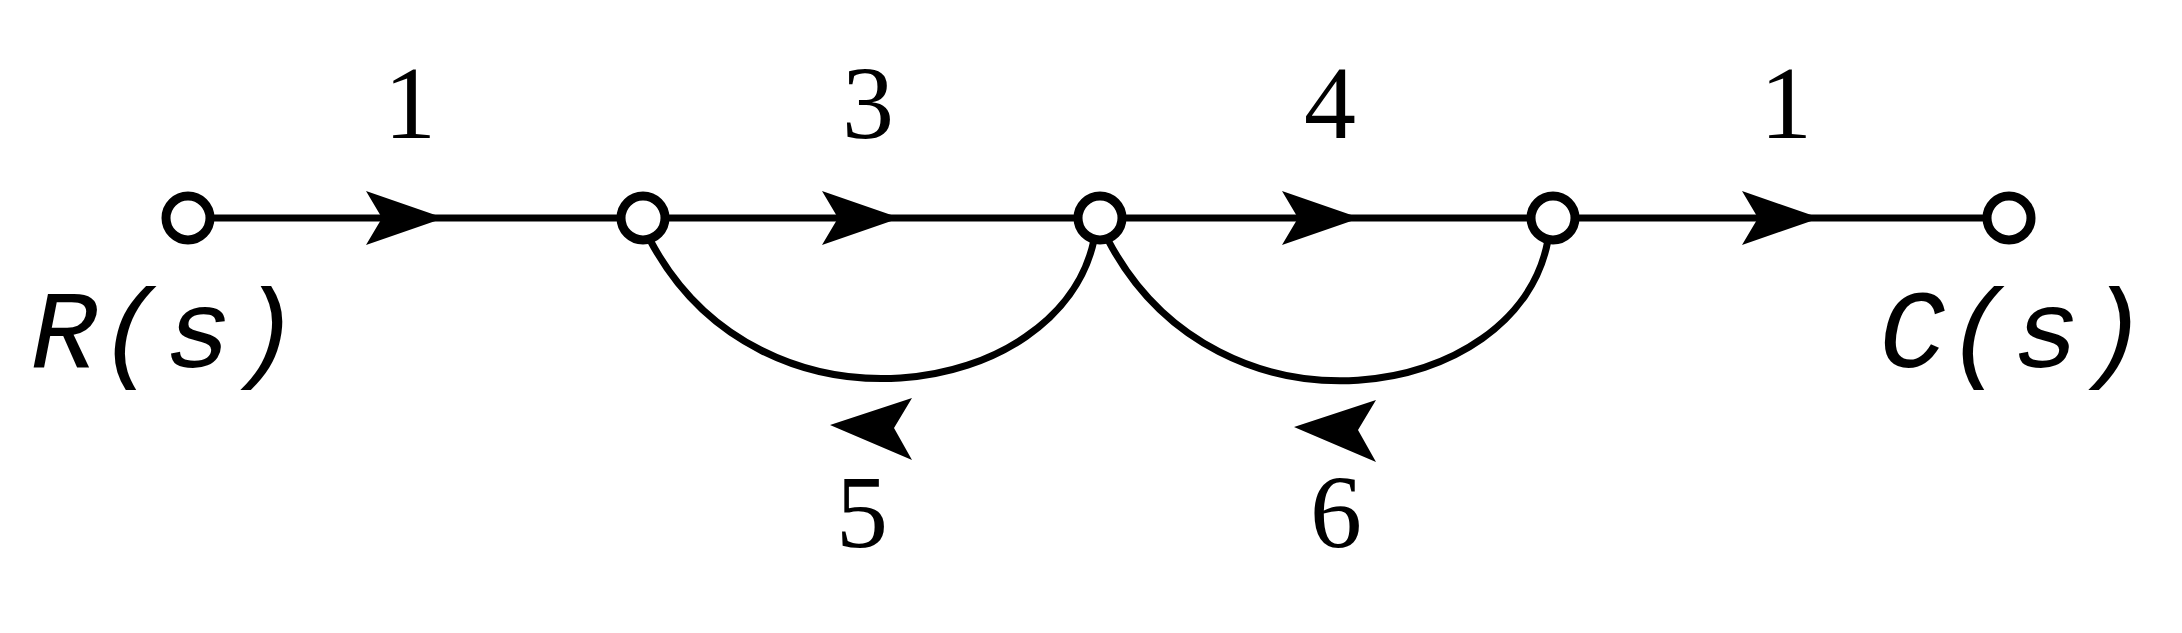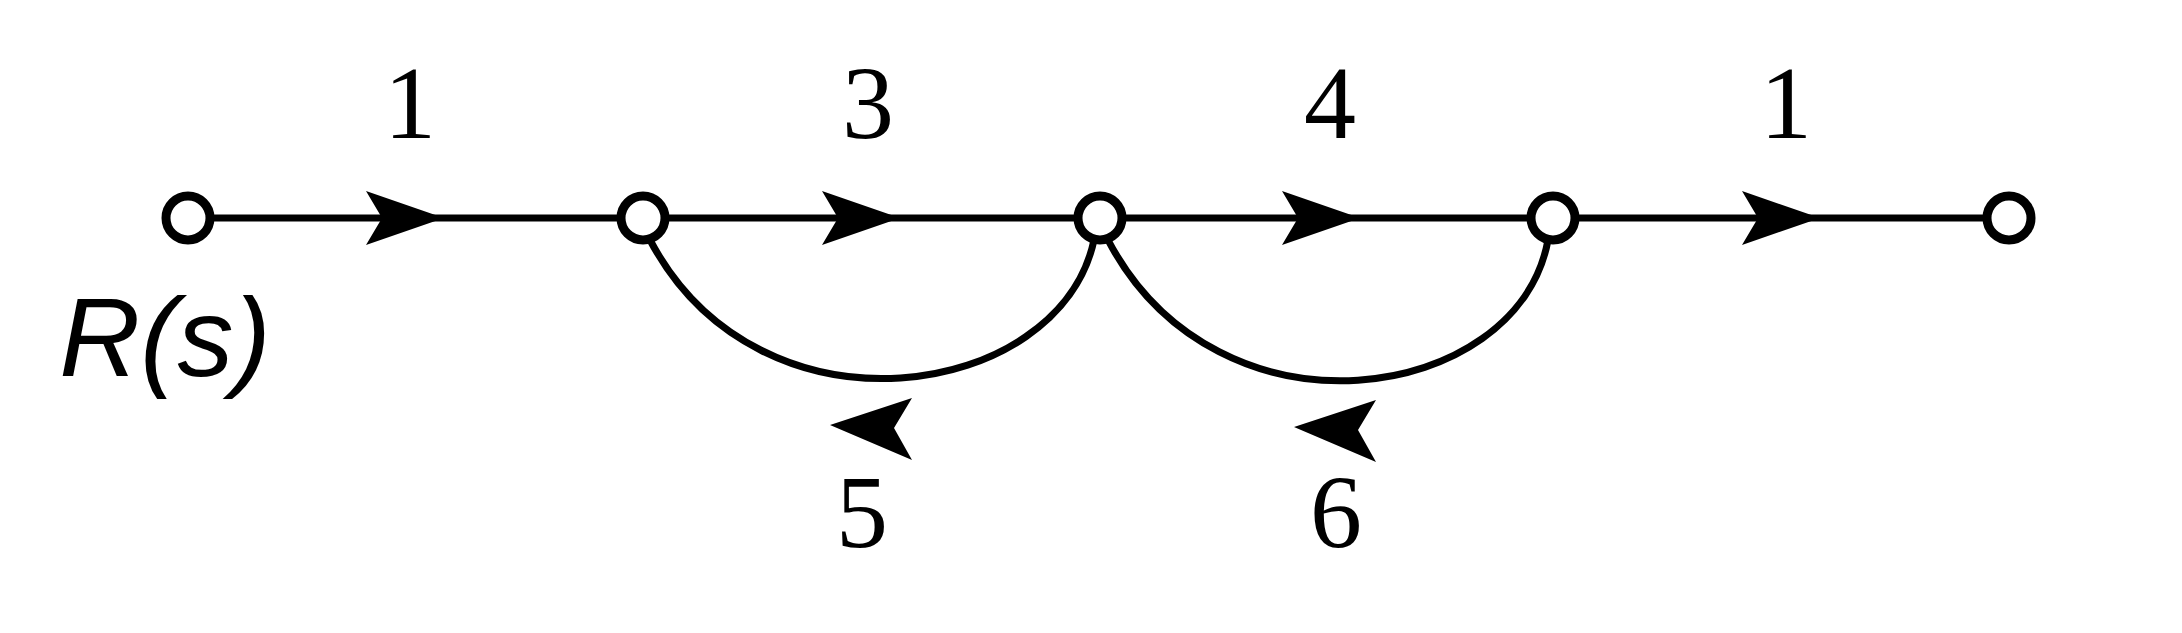--- a/index.html
+++ b/index.html
@@ -47,21 +47,21 @@
     font-size: 104px;
     line-height: 1;
     color: #000000;
     text-align: center;
     transform: translate(-50%, -50%);
     white-space: nowrap;
     user-select: none;
   }
   .io-label {
     position: absolute;
-    font-family: Liberation Sans, sans-serif;
+    font-family: Liberation Mono, monospace;
     font-style: italic;
     font-size: 112px;
     line-height: 1;
     color: #000000;
     text-align: left;
     transform: translate(-50%, -50%);
     white-space: nowrap;
     user-select: none;
   }
 </style>
@@ -107,14 +107,15 @@
 
   <div class="gain-label" style="left:410px; top:103px;">1</div>
   <div class="gain-label" style="left:868px; top:103px;">3</div>
   <div class="gain-label" style="left:1330px; top:103px;">4</div>
   <div class="gain-label" style="left:1786px; top:103px;">1</div>
 
   <div class="gain-label" style="left:862px; top:512px;">5</div>
   <div class="gain-label" style="left:1336px; top:512px;">6</div>
 
   <div class="io-label" style="left:165px; top:338px;">R(s)</div>
+  <div class="io-label" style="left:2013px; top:338px;">C(s)</div>
 
 </div>
 
 </body></html>

